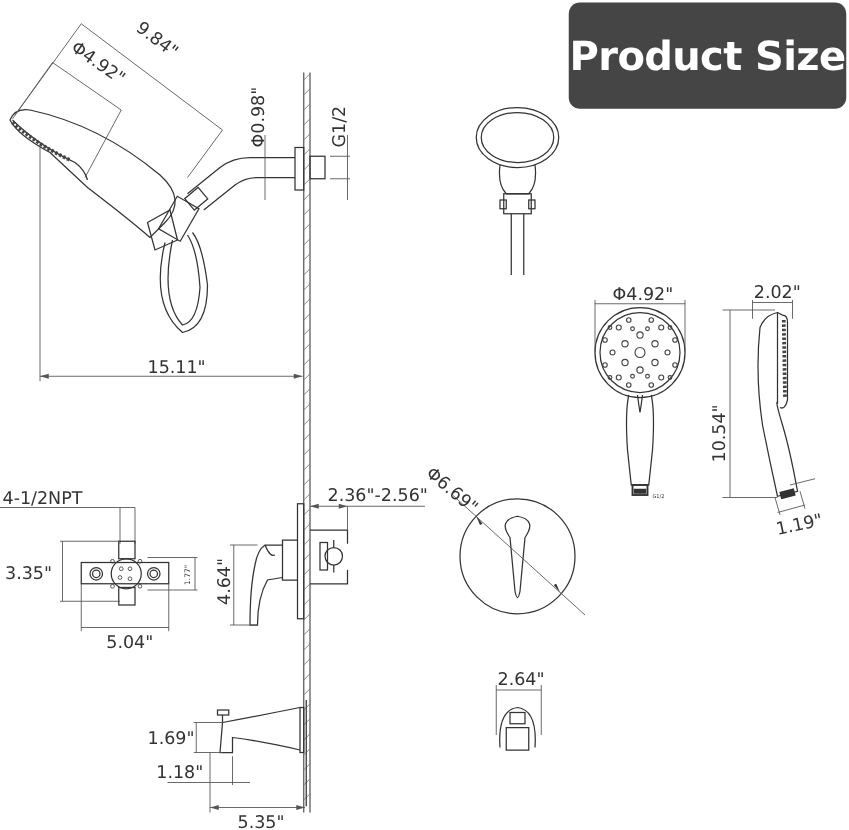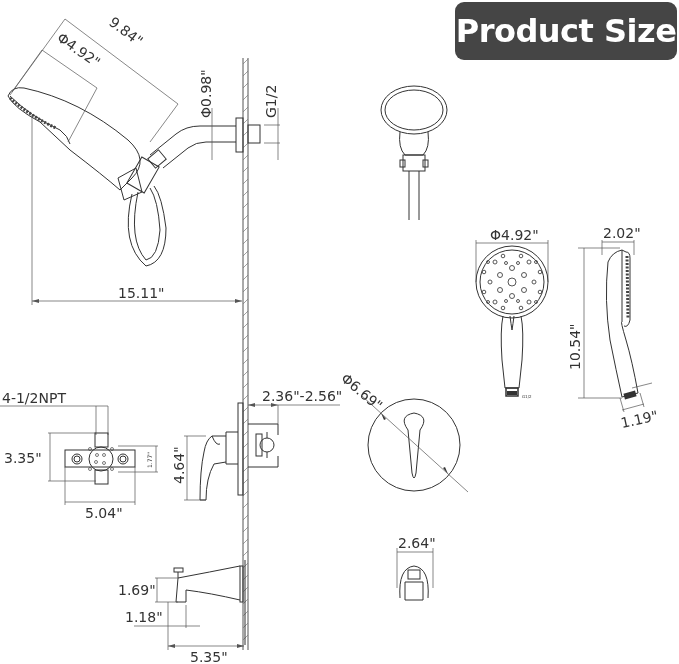--- a/index.html
+++ b/index.html
@@ -1,18 +1,18 @@
 <!DOCTYPE html>
 <html><head>
 <meta charset="utf-8">
 <style>
   html,body{margin:0;padding:0;background:#ffffff;}
   body{width:679px;height:664px;position:relative;overflow:hidden;font-family:"Liberation Sans",sans-serif;}
   #stage{position:absolute;left:0;top:0;width:679px;height:664px;}
-  .badge{position:absolute;left:455px;top:2px;width:222px;height:58px;background:#454545;border-radius:9px;
+  .badge{position:absolute;left:455px;top:2px;width:222px;height:85px;background:#454545;border-radius:9px;
          display:flex;align-items:center;justify-content:center;color:#ffffff;font-family:"DejaVu Sans",sans-serif;
          font-weight:bold;font-size:32px;letter-spacing:-0.5px;}
   svg text{font-family:"DejaVu Sans",sans-serif;fill:#333;font-size:14px;}
   .ln{stroke:#333;stroke-width:1;fill:none;}
   .dim{stroke:#555;stroke-width:0.7;fill:none;}
   .wall{stroke:#555;stroke-width:1;fill:none;}
   .hatch{stroke:#777;stroke-width:0.7;}
 </style>
 </head>
 <body>

